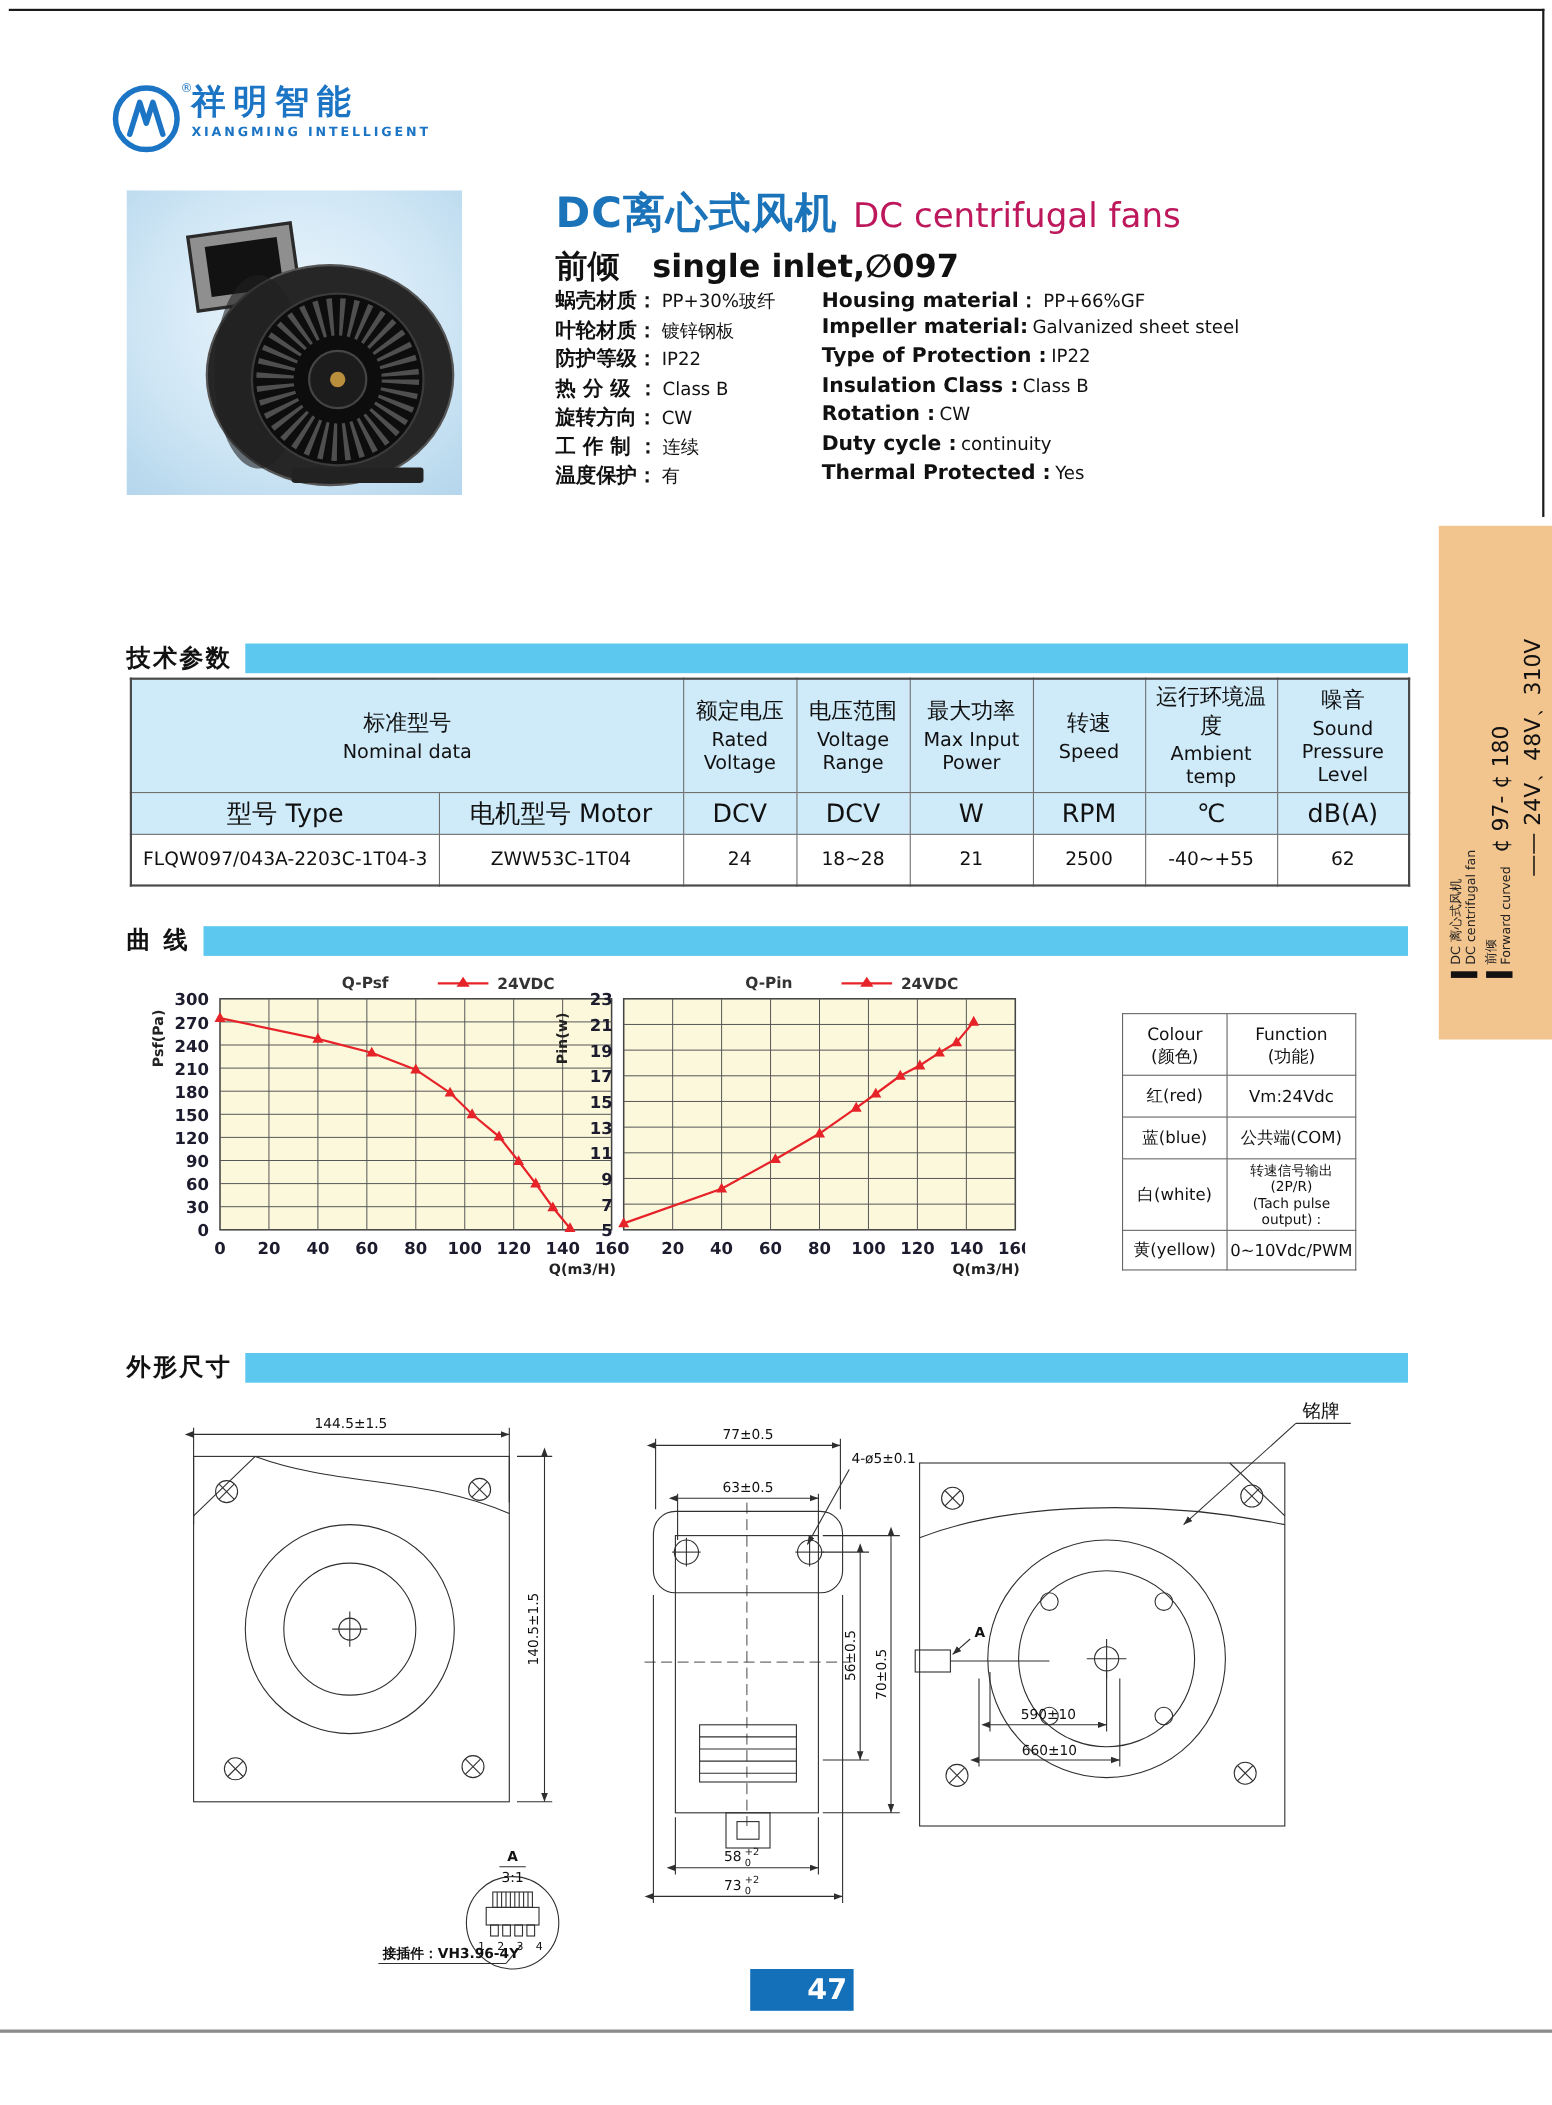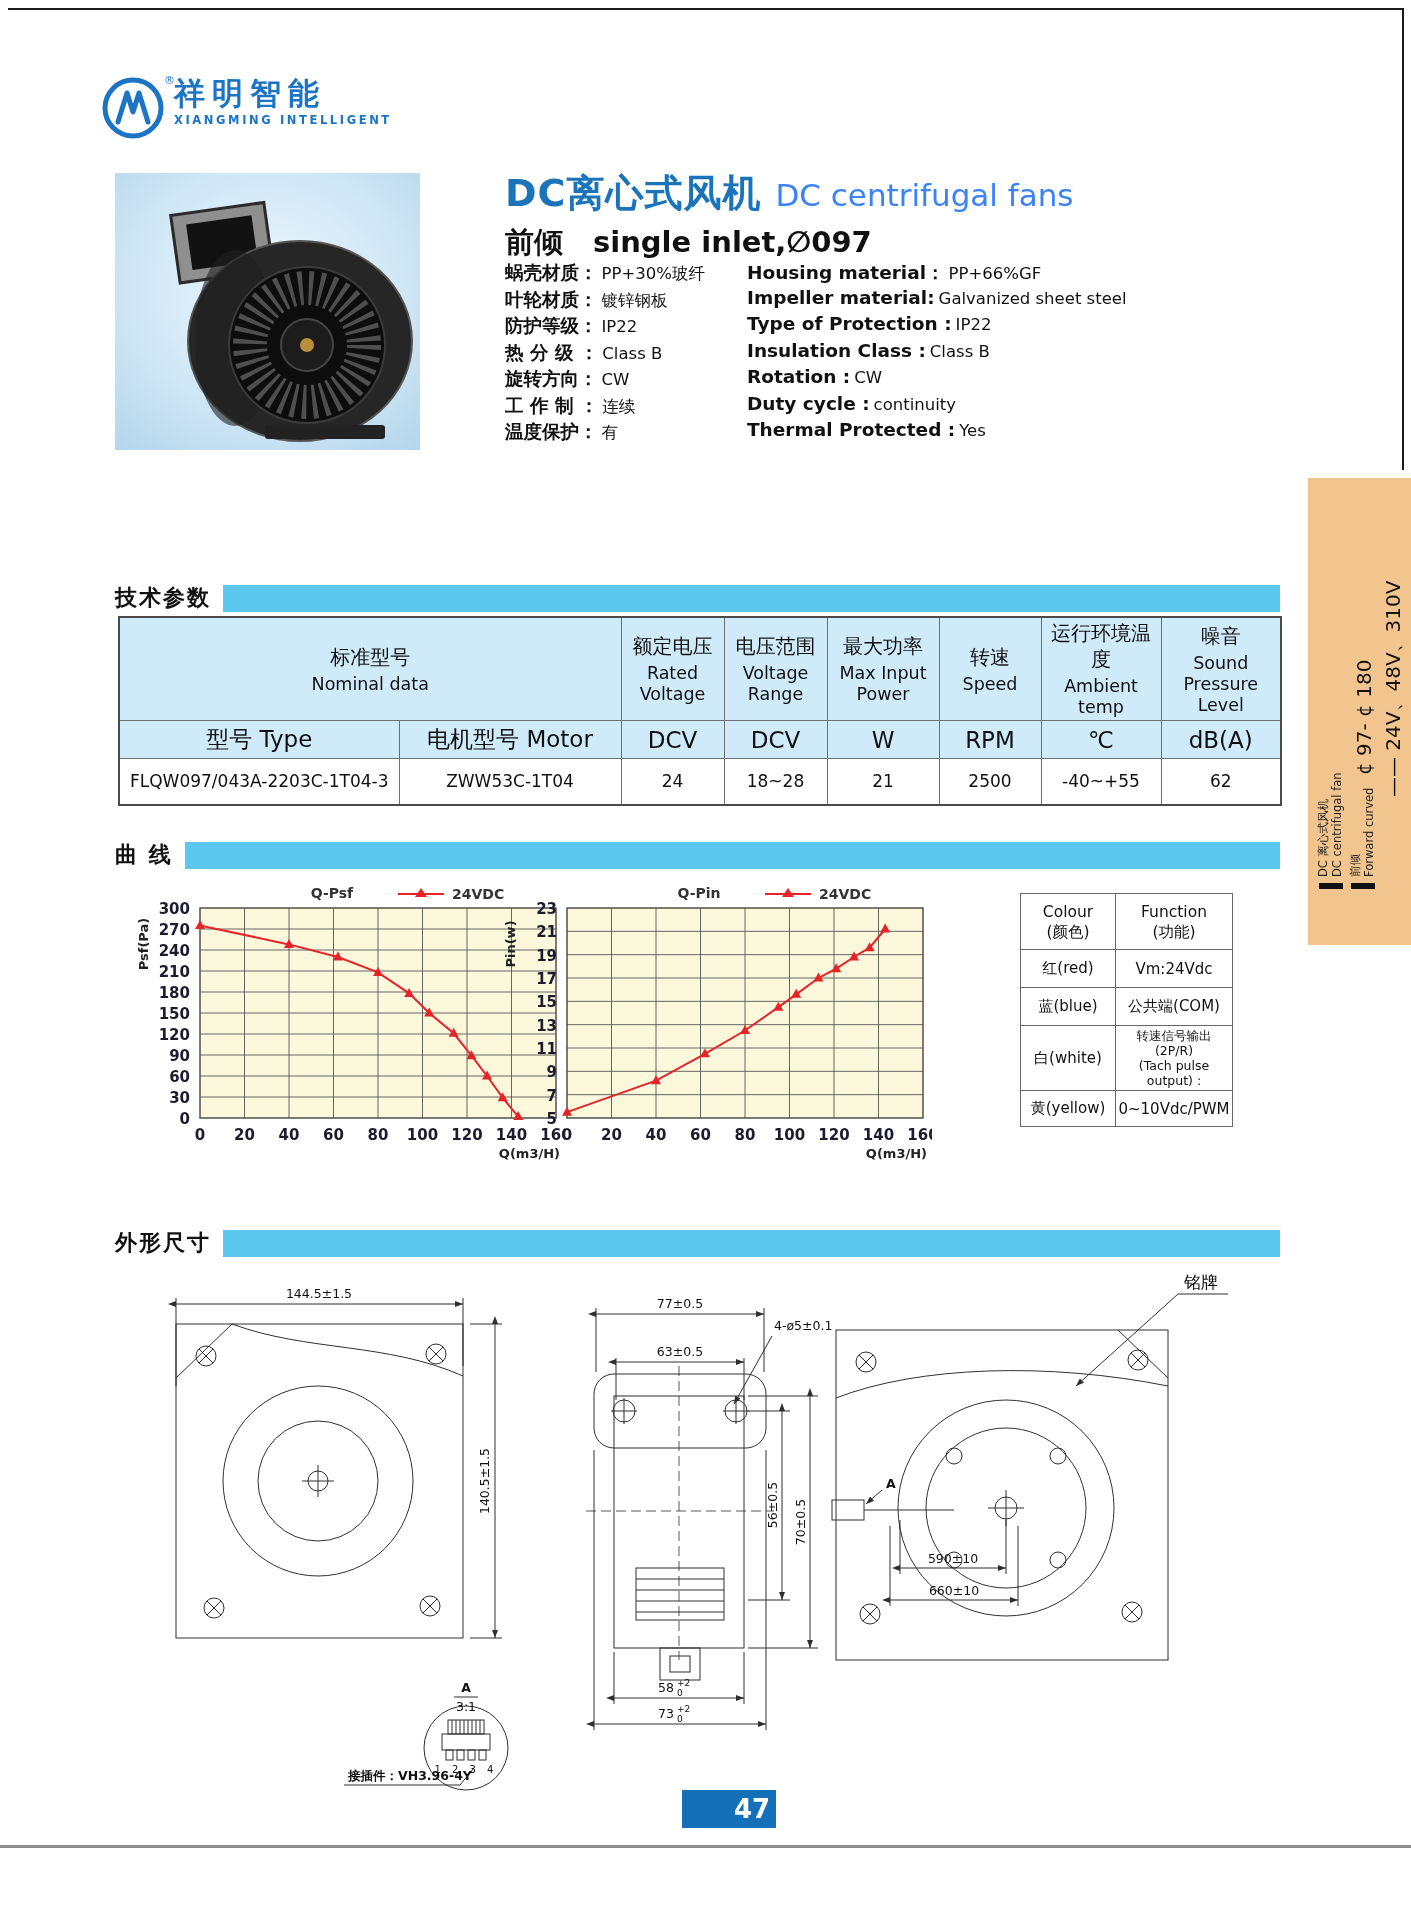--- a/index.html
+++ b/index.html
@@ -14,21 +14,21 @@
   .logo{left:100px;top:72px;display:flex;align-items:flex-start;}
   .logo-text{margin-left:0;padding-top:4px;}
   .brand-cn{color:#1b74c4;font-size:31px;font-weight:700;letter-spacing:7px;line-height:34px;}
   .brand-en{color:#1b74c4;font-size:11.5px;font-weight:700;letter-spacing:2.6px;margin-top:3px;}
   
   .photo{left:115px;top:173px;width:305px;height:277px;}
   
   .titleblock{left:505px;top:168px;width:780px;}
   .t1{display:flex;align-items:baseline;}
   .t1-cn{color:#1b74b9;font-size:38px;font-weight:700;letter-spacing:1px;}
-  .t1-en{color:#3b82f6;font-size:31px;font-weight:500;margin-left:14px;}
+  .t1-en{color:#be185d;font-size:31px;font-weight:500;margin-left:14px;}
   .t2{display:flex;align-items:baseline;margin-top:4px;}
   .t2-cn{font-size:29px;font-weight:700;}
   .t2-en{font-size:29px;font-weight:700;margin-left:30px;}
   .specs-cn{left:505px;top:260px;width:238px;}
   .specs-en{left:747px;top:260px;width:330px;}
   .spec-row{display:flex;align-items:baseline;height:26.5px;}
   .spec-label{font-weight:700;font-size:18.5px;white-space:nowrap;}
   .spec-value{font-size:16.5px;margin-left:4px;white-space:nowrap;}
   
   .sec{left:115px;height:30px;display:flex;align-items:center;}
@@ -41,21 +41,21 @@
   .tcn{font-size:20px;line-height:26px;}
   .ten{font-size:17.5px;line-height:21px;margin-top:4px;}
   .sub{font-size:23px;}
   .val{font-size:17px;}
   
   svg text{font-family:"DejaVu Sans","Liberation Sans",sans-serif;}
   .tick{font-size:15px;font-weight:700;fill:#1c1c2e;}
   .axlab{font-size:13px;font-weight:700;fill:#222;}
   .ctitle{font-size:14px;font-weight:700;fill:#333;}
   
-  .wire{border-collapse:collapse;table-layout:fixed;width:212px;}
+  .wire{border-collapse:collapse;table-layout:fixed;width:212px;margin-top:28px;}
   .wire td{border:1px solid #666;text-align:center;vertical-align:middle;padding:2px;font-size:15px;}
   .wire .w-hd{font-size:15.5px;line-height:20px;}
   .wire .w-sm{font-size:12.5px;line-height:15px;white-space:pre-line;}
   
   .sidebar{left:1308px;top:478px;width:103px;height:467px;background:#f2c48e;}
   .sb-inner{position:absolute;left:0;top:467px;width:467px;height:103px;
             transform:rotate(-90deg);transform-origin:0 0;}
   .sb-bar{position:absolute;width:6px;height:24px;background:#111;}
   .sb-small{position:absolute;font-size:11.5px;line-height:13.5px;color:#222;white-space:nowrap;}
   .sb-big{position:absolute;font-size:20px;font-weight:500;color:#111;white-space:nowrap;}

